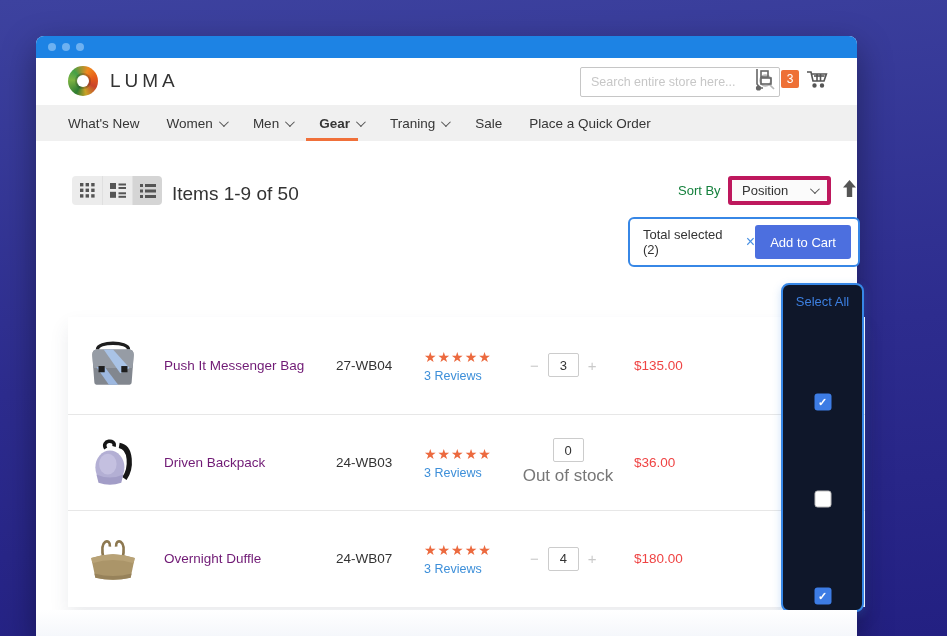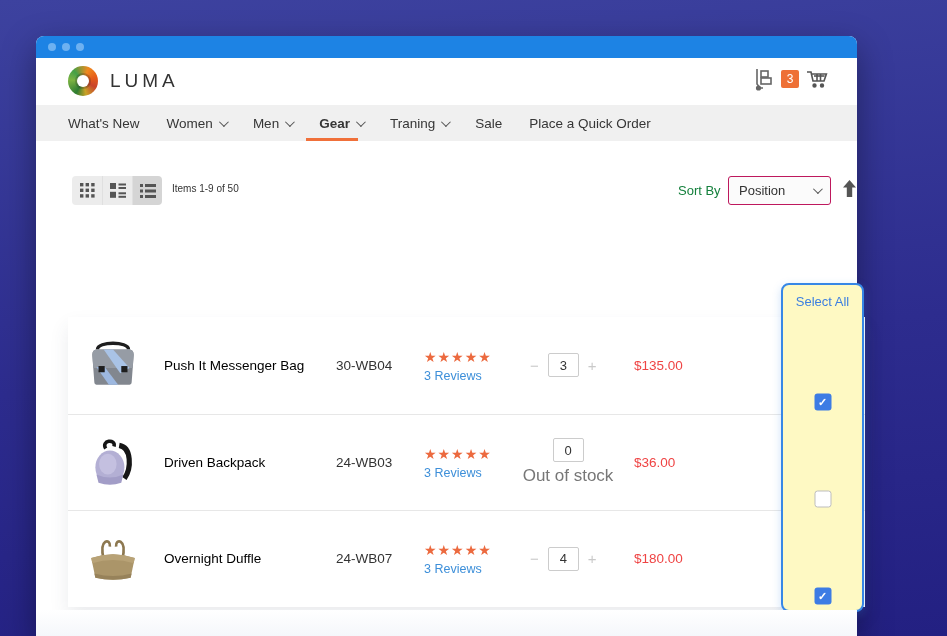--- a/index.html
+++ b/index.html
@@ -43,57 +43,57 @@
   .chev { width:7px; height:7px; border-right:1.6px solid #555; border-bottom:1.6px solid #555;
     transform:rotate(45deg) translateY(-2px); display:inline-block; }
   .gear-underline { position:absolute; left:270px; bottom:0; width:52px; height:3px; background:#f0703a; }
 
   
   .toolbar { position:absolute; left:0; top:140px; width:852px; height:30px; }
   .view-switcher { position:absolute; left:36px; top:0; display:flex; border-radius:4px; overflow:hidden; }
   .vs-btn { width:30px; height:29px; background:#ececec; display:flex; align-items:center; justify-content:center; cursor:pointer; }
   .vs-btn + .vs-btn { border-left:1px solid #e0e0e0; }
   .vs-btn.active { background:#d5d5d5; }
-  .items-count { position:absolute; left:136px; top:7px; font-size:10px; color:#333; }
+  .items-count { position:absolute; left:136px; top:7px; font-size:19px; color:#333; }
   .sort-label { position:absolute; left:642px; top:7px; font-size:13px; color:#15803d; }
   .sort-select { position:absolute; left:692px; top:0; width:103px; height:29px; background:#fbfbfb;
-    border:1px solid #be185d; border-radius:3px; display:flex; align-items:center; justify-content:space-between;
+    border:4px solid #be185d; border-radius:3px; display:flex; align-items:center; justify-content:space-between;
     padding:0 10px; font-size:13px; color:#333; cursor:pointer; }
   .sort-dir { position:absolute; left:806px; top:4px; cursor:pointer; display:flex; }
 
   
   .selection-bar { position:absolute; left:592px; top:181px; width:232px; height:50px; background:#fff;
     border:2px solid #3787e6; border-radius:6px; display:flex; align-items:center; padding:0 7px 0 13px; }
   .sel-label { font-size:13px; color:#333; }
   .sel-close { font-size:16px; color:#4a90e2; margin-left:5px; cursor:pointer; line-height:1; }
   .add-to-cart { margin-left:auto; width:97px; height:34px; background:#4c6fdf; color:#fff; border:none;
     border-radius:3px; font-size:13px; font-family:"Liberation Sans", sans-serif; cursor:pointer; }
 
   
   .grid-cols { display:grid; grid-template-columns:80px 172px 88px 106px 104px 130px auto; padding-left:16px; }
   .table-headers { position:absolute; left:32px; top:256px; width:797px; font-size:13px; color:#333; font-weight:600; }
   .card { position:absolute; left:32px; top:281px; width:797px; height:290px; background:#fff;
     box-shadow:0 10px 18px rgba(60,70,90,.10); }
   .prow { height:96.6px; align-items:center; }
   .prow + .prow { border-top:1px solid #e7e7e7; }
   .cell-img { display:flex; align-items:center; }
-  .cell-name { font-size:13.5px; color:#000000; }
+  .cell-name { font-size:13.5px; color:#701a75; }
   .cell-sku { font-size:13.5px; color:#333; }
   .stars { color:#ec6a3f; font-size:14px; letter-spacing:1px; }
   .reviews { font-size:12.5px; color:#3d8fd9; margin-top:3px; cursor:pointer; }
   .cell-qty { display:flex; align-items:center; gap:9px; position:relative; }
   .qty-sign { color:#c9c9c9; font-size:15px; cursor:pointer; user-select:none; }
   .qty-input { width:31px; height:24px; border:1px solid #ccc; border-radius:2px; text-align:center;
     font-size:13px; color:#333; font-family:"Liberation Sans", sans-serif; }
   .cell-qty.no-stepper { justify-content:center; flex-direction:column; gap:4px; padding-right:28px; }
   .oos { font-size:17px; color:#777; white-space:nowrap; }
   .cell-subtotal { font-size:13.5px; color:#ef4444; }
 
   
-  .select-overlay { position:absolute; left:745px; top:247px; width:83px; height:329px; background:#fef9c3;
+  .select-overlay { position:absolute; left:745px; top:247px; width:83px; height:329px; background:#0f172a;
     border:2px solid #3787e6; border-radius:8px; box-shadow:0 3px 8px rgba(55,135,230,.25); }
   .select-all-link { position:absolute; top:9px; width:100%; text-align:center; font-size:13px;
     color:#3c7fe0; cursor:pointer; }
   .cb { position:absolute; left:50%; transform:translate(-50%,-50%); width:17px; height:17px;
     border-radius:3px; cursor:pointer; }
   .cb.checked { background:#3d7ce4; }
   .cb.checked::after { content:"✓"; color:#fff; font-size:11px; font-weight:700; position:absolute;
     left:50%; top:50%; transform:translate(-50%,-50%); }
   .cb.unchecked { background:#fff; border:1px solid #bdbdbd; }
   .cb1 { top:117px; } .cb2 { top:214px; } .cb3 { top:311px; }
@@ -113,20 +113,29 @@
     <span class="tl-dot"></span>
     <span class="tl-dot"></span>
   </div>
 
   <div class="site-header">
     <div class="logo">
       <span class="logo-mark"></span>
       <span class="logo-text">LUMA</span>
     </div>
 
+    <div class="search-box">
+      <input type="text" placeholder="Search entire store here..." style="">
+      <span class="search-icon">
+        <svg width="18" height="18" viewBox="0 0 18 18">
+            <circle cx="7.5" cy="7.5" r="5.4" fill="none" stroke="#b7b7b7" stroke-width="1.7"></circle>
+            <line x1="11.6" y1="11.6" x2="16" y2="16" stroke="#b7b7b7" stroke-width="1.7"></line>
+          </svg>
+      </span>
+    </div>
 
     <div class="header-icons">
       <span>
         <svg width="22" height="24" viewBox="0 0 22 24" fill="none" stroke="#666" stroke-width="1.6">
           <path d="M4 2 v15 l3 4 h3"></path>
           <rect x="8" y="4" width="7" height="6"></rect>
           <rect x="8" y="11" width="10" height="6"></rect>
           <circle cx="5.5" cy="21" r="1.8" fill="#666"></circle>
         </svg>
       </span>
@@ -216,38 +225,43 @@
       <span>Position</span>
       <span class="chev"></span>
     </div>
     <span class="sort-dir">
       <svg width="15" height="18" viewBox="0 0 15 18" fill="#555">
           <path d="M7.5 0 L14 7.5 H10.2 V17 H4.8 V7.5 H1 Z"></path>
         </svg>
     </span>
   </div>
 
+  <div class="selection-bar">
+    <span class="sel-label">Total selected (2)</span>
+    <span class="sel-close">×</span>
+    <button class="add-to-cart">Add to Cart</button>
+  </div>
 
 
   <div class="card">
 
     <div class="prow grid-cols">
       <span class="cell-img">
         <svg width="58" height="58" viewBox="0 0 56 56">
           <path d="M13 13 C13 5 43 5 43 13" stroke="#1e1e1e" fill="none" stroke-width="3.2"></path>
           <path d="M8 18 Q8 13 13 13 H43 Q48 13 48 18 L46 45 Q46 47 44 47 H12 Q10 47 10 45 Z" fill="#82878f"></path>
           <path d="M8 18 Q8 13 13 13 H43 Q48 13 48 18 L47 31 H9 Z" fill="#969ca5"></path>
           <path d="M19 13 L35 36 L44 31 L28 13 Z" fill="#a9c3e6"></path>
           <path d="M12 30 L24 47 L33 47 L20 30 Z" fill="#9db8e0"></path>
           <rect x="14" y="29" width="6" height="6" fill="#1e1e1e"></rect>
           <rect x="36" y="29" width="6" height="6" fill="#1e1e1e"></rect>
         </svg>
       </span>
       <span class="cell-name">Push It Messenger Bag</span>
-      <span class="cell-sku">30-WB04</span>
+      <span class="cell-sku">27-WB04</span>
       <span class="cell-rating">
         <span class="stars">★★★★★</span>
         <div class="reviews">3 Reviews</div>
       </span>
       <span class="cell-qty">
         <span class="qty-sign">−</span>
         <input class="qty-input" value="3" style="">
         <span class="qty-sign">+</span>
       </span>
       <span class="cell-subtotal">$135.00</span>

